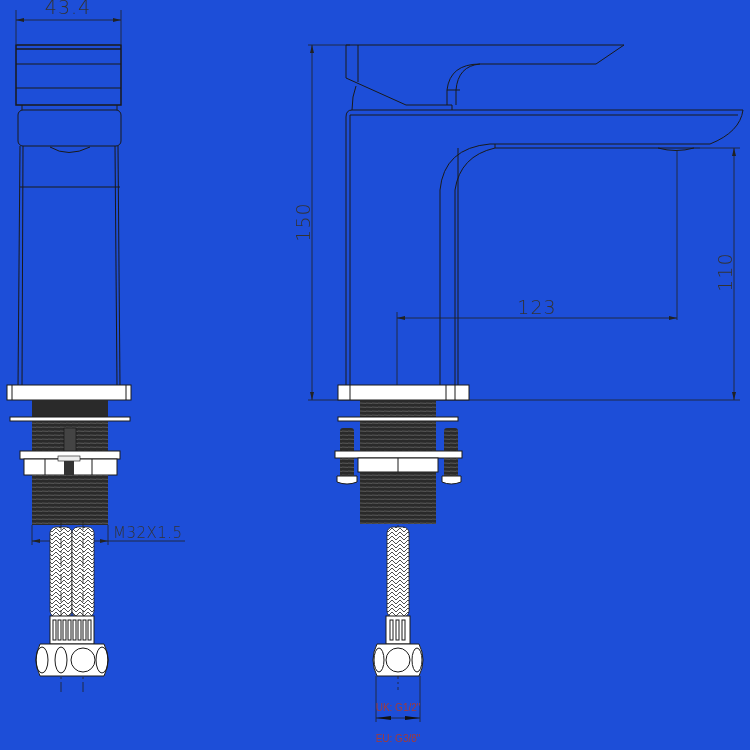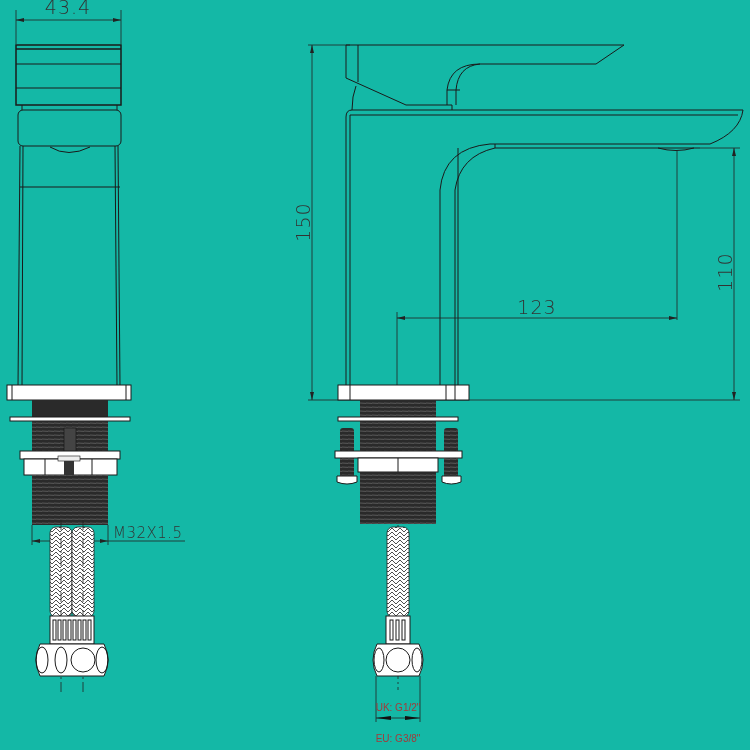--- a/index.html
+++ b/index.html
@@ -1,16 +1,16 @@
 <!DOCTYPE html>
 <html><head>
 <meta charset="utf-8">
 <style>
   html,body{margin:0;padding:0;background:#ffffff;}
-  #canvas{position:relative;width:750px;height:750px;overflow:hidden;background:#14b8a6;font-family:"Liberation Sans",sans-serif;}
+  #canvas{position:relative;width:750px;height:750px;overflow:hidden;background:#1d4ed8;font-family:"Liberation Sans",sans-serif;}
   svg{position:absolute;left:0;top:0;}
   .ln{fill:none;stroke:#1a1a1a;stroke-width:1;}
   .ln2{fill:none;stroke:#1a1a1a;stroke-width:1.5;}
   .dim{fill:none;stroke:#222;stroke-width:0.8;}
   .fillw{fill:#fff;stroke:#1a1a1a;stroke-width:1;}
   .thread{fill:#2a2a2a;}
   .dimtext{font-family:"DejaVu Sans",sans-serif;font-size:19px;fill:#333;font-weight:200;letter-spacing:1px;}
   .redtext{font-family:"Liberation Sans",sans-serif;font-size:10px;fill:#a23b3b;}
   .dimtextsm{font-family:"DejaVu Sans",sans-serif;font-size:15px;fill:#333;font-weight:200;letter-spacing:0.5px;}
 </style>

